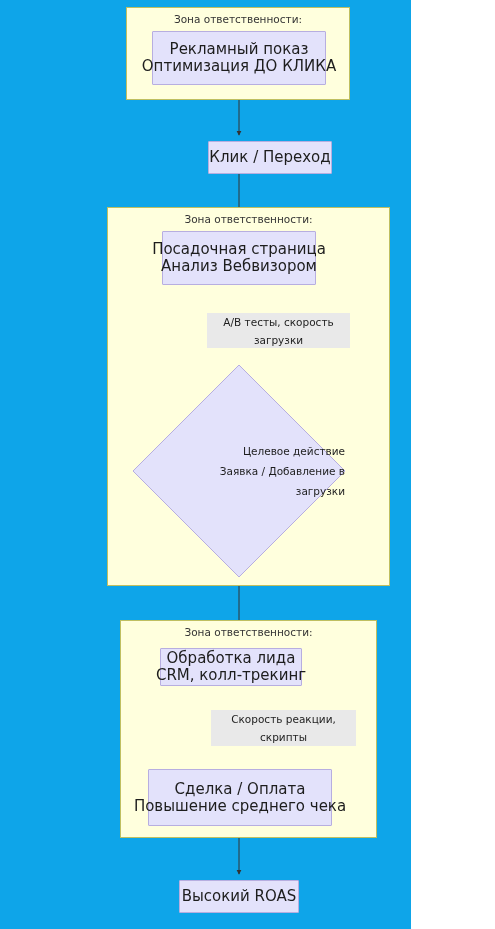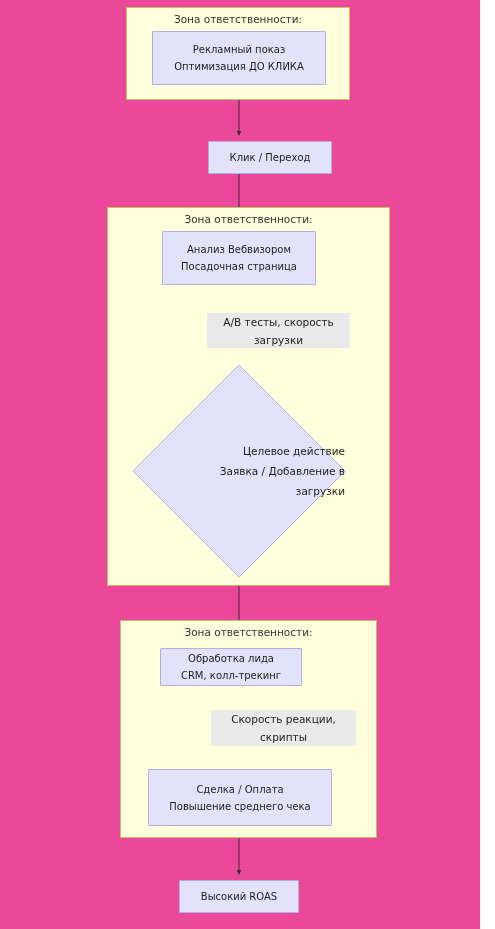--- a/index.html
+++ b/index.html
@@ -8,23 +8,23 @@
     background: #ffffff;
   }
   body {
     width: 495px;
     height: 929px;
     font-family: "DejaVu Sans", "Liberation Sans", sans-serif;
     overflow: hidden;
   }
   #canvas {
     position: relative;
-    width: 480px;
+    width: 411px;
     height: 929px;
-    background: #ec4899;
+    background: #0ea5e9;
   }
   svg.edges {
     position: absolute;
     left: 0;
     top: 0;
     width: 495px;
     height: 929px;
     overflow: visible;
     pointer-events: none;
   }
@@ -45,21 +45,21 @@
   }
   .node {
     position: absolute;
     background: #e3e2fb;
     border: 1px solid #b7aee0;
     box-sizing: border-box;
     display: flex;
     flex-direction: column;
     align-items: center;
     justify-content: center;
-    font-size: 10px;
+    font-size: 15px;
     color: #1d1d1d;
     line-height: 17px;
     text-align: right;
     border-radius: 1px;
   }
   .node .ln { display: block; white-space: nowrap; }
   .note {
     position: absolute;
     background: #e9e9e9;
     box-sizing: border-box;
@@ -155,22 +155,22 @@
   <div class="node" style="left:152px; top:31px; width:174px; height:54px;">
     <span class="ln">Рекламный показ</span>
     <span class="ln">Оптимизация ДО КЛИКА</span>
   </div>
 
   <div class="node" style="left:177px; top:141px; width:124px; height:33px;margin-left:31px;">
     <span class="ln">Клик / Переход</span>
   </div>
 
   <div class="node" style="left:162px; top:231px; width:154px; height:54px;">
+    <span class="ln">Посадочная страница</span>
     <span class="ln">Анализ Вебвизором</span>
-    <span class="ln">Посадочная страница</span>
   </div>
 
   <div class="note" style="left:207px; top:313px; width:143px; height:35px;">
     <span class="ln">A/B тесты, скорость</span>
     <span class="ln">загрузки</span>
   </div>
 
   <div class="diamond-wrap" style="left:133px; top:365px; width:212px; height:212px;">
     <svg width="212" height="212" viewBox="0 0 212 212">
       <polygon points="106,0 212,106 106,212 0,106" fill="#e3e2fb" stroke="#b7aee0" stroke-width="1"></polygon>

